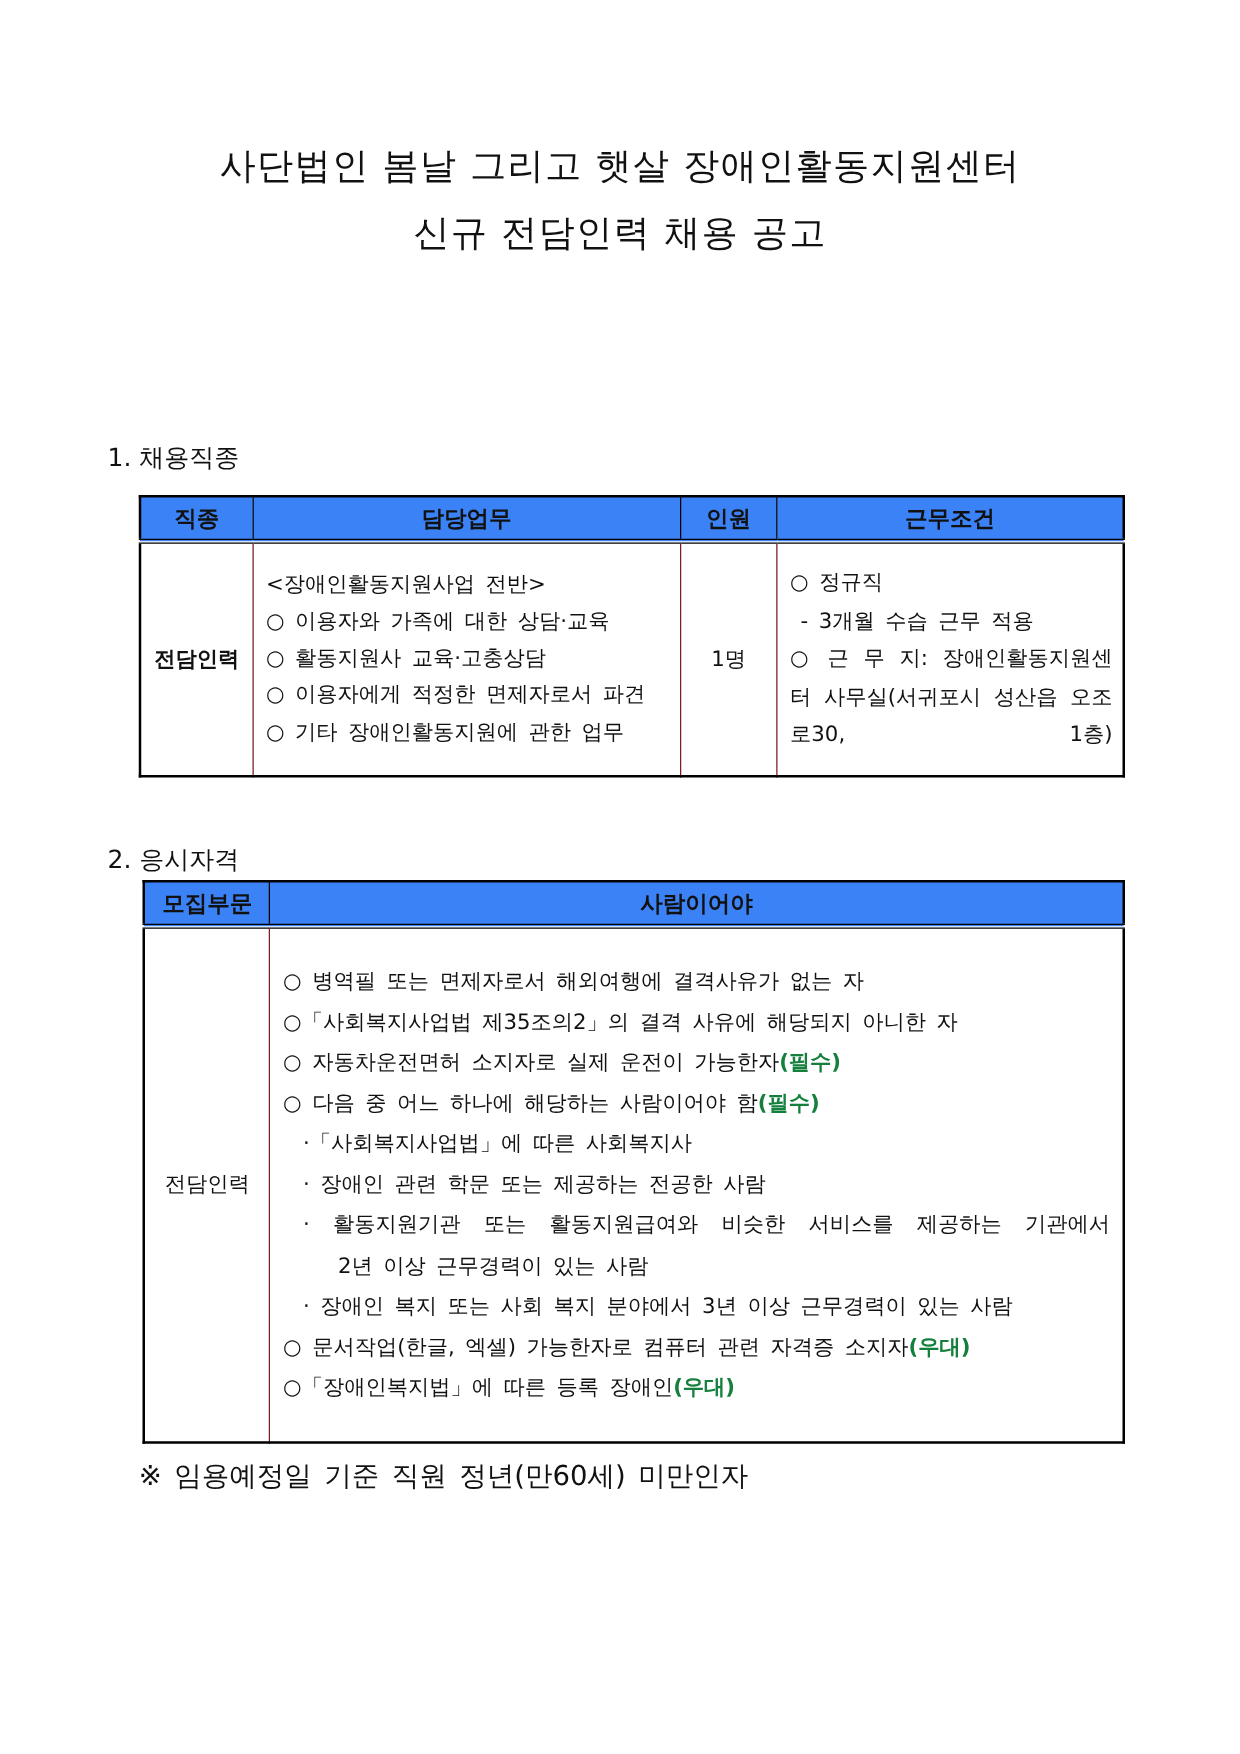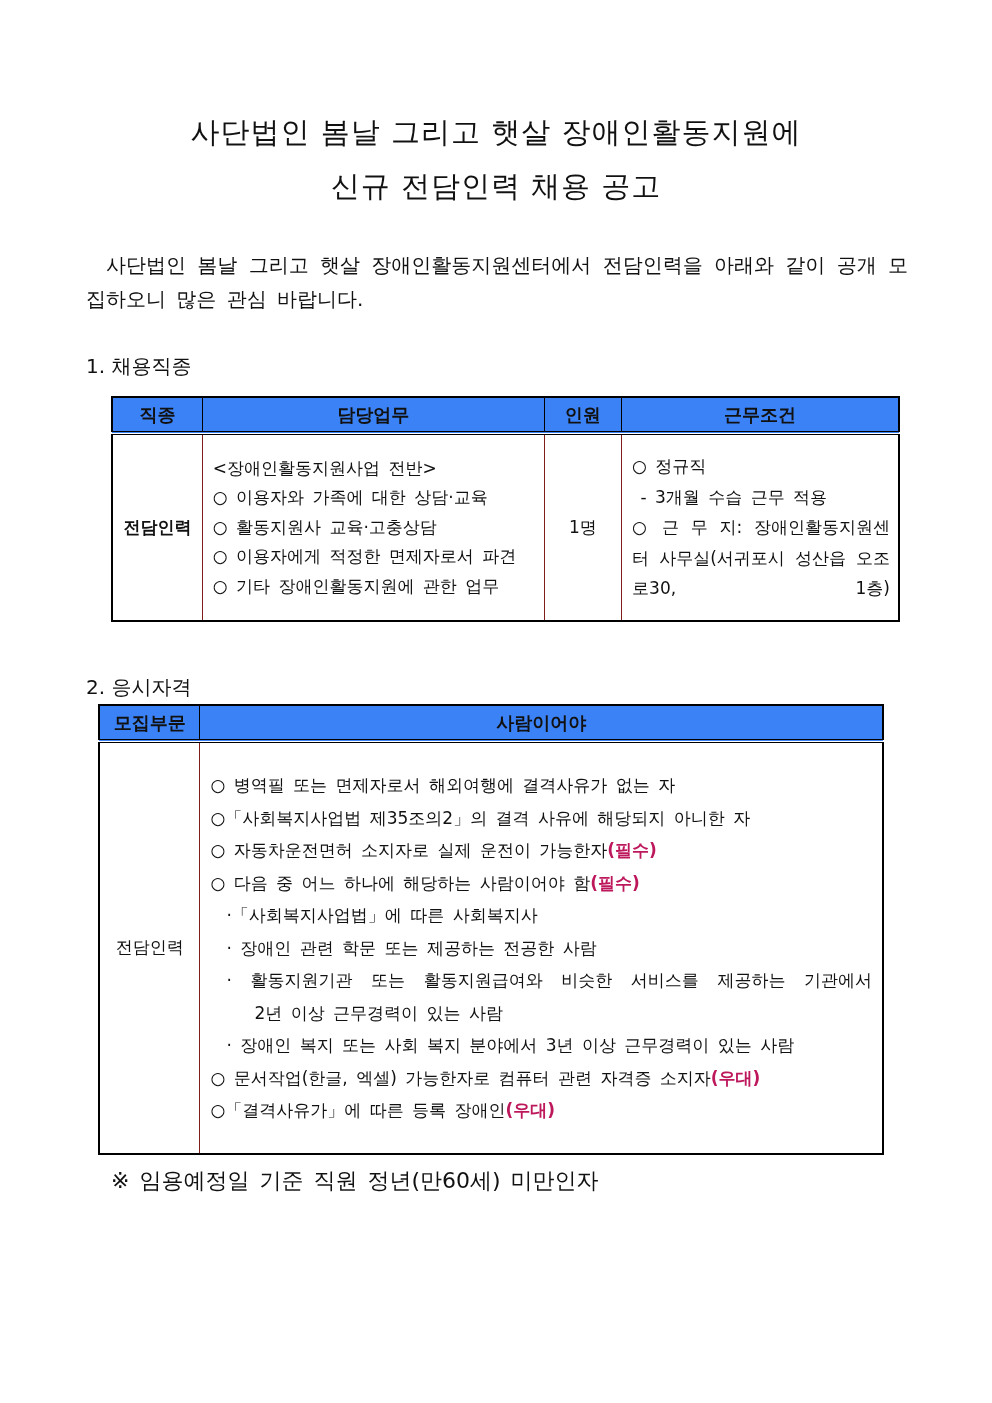--- a/index.html
+++ b/index.html
@@ -26,42 +26,42 @@
     table.grid {
       position: absolute; border-collapse: collapse; border: 2px solid #000;
       font-size: 17px;
     }
     table.grid th {
       background: #3b82f6; font-weight: bold; border: 1px solid #000;
       border-bottom: 4px double #000; height: 33px; padding: 0; font-size: 18px;
     }
     table.grid td { border: 1px solid #7f1d1d; vertical-align: middle; padding: 0; }
     .tbl1 { left: 111px; top: 396px; width: 789px; }
-    .tbl2 { left: 98px; top: 704px; width: 786px; }
+    .tbl2 { left: 114px; top: 704px; width: 786px; }
     .bold-center { text-align: center; font-weight: bold; }
     .center { text-align: center; }
     .duties { padding: 18px 8px 18px 10px !important; line-height: 29.5px; word-spacing: 3px; }
     .cond { padding: 14px 8px 14px 10px !important; line-height: 30.5px; word-spacing: 3px; }
     .criteria { padding: 26px 10px 26px 10px !important; line-height: 32.5px; word-spacing: 3px; }
     .criteria .sub { padding-left: 16px; }
     .criteria .sub2 { padding-left: 44px; }
     .justify { text-align: justify; text-align-last: justify; }
-    .orange { color: #be185d; font-weight: bold; }
+    .orange { color: #15803d; font-weight: bold; }
     .note {
       position: absolute; left: 111px; top: 1166px; font-size: 22px; word-spacing: 3px;
     }
     .line { display: block; white-space: nowrap; }
   </style>
 </head>
 <body>
 
-<div class="title t1">사단법인 봄날 그리고 햇살 장애인활동지원에</div>
+<div class="title t1">사단법인 봄날 그리고 햇살 장애인활동지원센터</div>
 <div class="title t2">신규 전담인력 채용 공고</div>
 
-<div class="intro"><span class="indent"></span><span>사단법인 봄날 그리고 햇살 장애인활동지원센터에서 전담인력을 아래와 같이 공개 모집하오니 많은 관심 바랍니다.</span></div>
+<div class="intro"><span class="indent"></span></div>
 
 <div class="section s1">1. 채용직종</div>
 
 <table class="grid tbl1">
   <colgroup>
     <col style="width:91px">
       <col style="width:342px">
       <col style="width:78px">
       <col style="width:278px">
   </colgroup>
@@ -113,19 +113,19 @@
         <span class="line"><span>○ 병역필 또는 면제자로서 해외여행에 결격사유가 없는 자</span></span>
         <span class="line"><span>○「사회복지사업법 제35조의2」의 결격 사유에 해당되지 아니한 자</span></span>
         <span class="line"><span>○ 자동차운전면허 소지자로 실제 운전이 가능한자</span><span class="orange">(필수)</span></span>
         <span class="line"><span>○ 다음 중 어느 하나에 해당하는 사람이어야 함</span><span class="orange">(필수)</span></span>
         <span class="line sub"><span>·「사회복지사업법」에 따른 사회복지사</span></span>
         <span class="line sub"><span>· 장애인 관련 학문 또는 제공하는 전공한 사람</span></span>
         <span class="sub justify" style="display:block"><span>· 활동지원기관 또는 활동지원급여와 비슷한 서비스를 제공하는 기관에서</span></span>
         <span class="line sub2"><span>2년 이상 근무경력이 있는 사람</span></span>
         <span class="line sub"><span>· 장애인 복지 또는 사회 복지 분야에서 3년 이상 근무경력이 있는 사람</span></span>
         <span class="line"><span>○ 문서작업(한글, 엑셀) 가능한자로 컴퓨터 관련 자격증 소지자</span><span class="orange">(우대)</span></span>
-        <span class="line"><span>○「결격사유가」에 따른 등록 장애인</span><span class="orange">(우대)</span></span>
+        <span class="line"><span>○「장애인복지법」에 따른 등록 장애인</span><span class="orange">(우대)</span></span>
       </td>
     </tr>
   </tbody>
 </table>
 
 <div class="note">※ 임용예정일 기준 직원 정년(만60세) 미만인자</div>
 
 </body></html>

